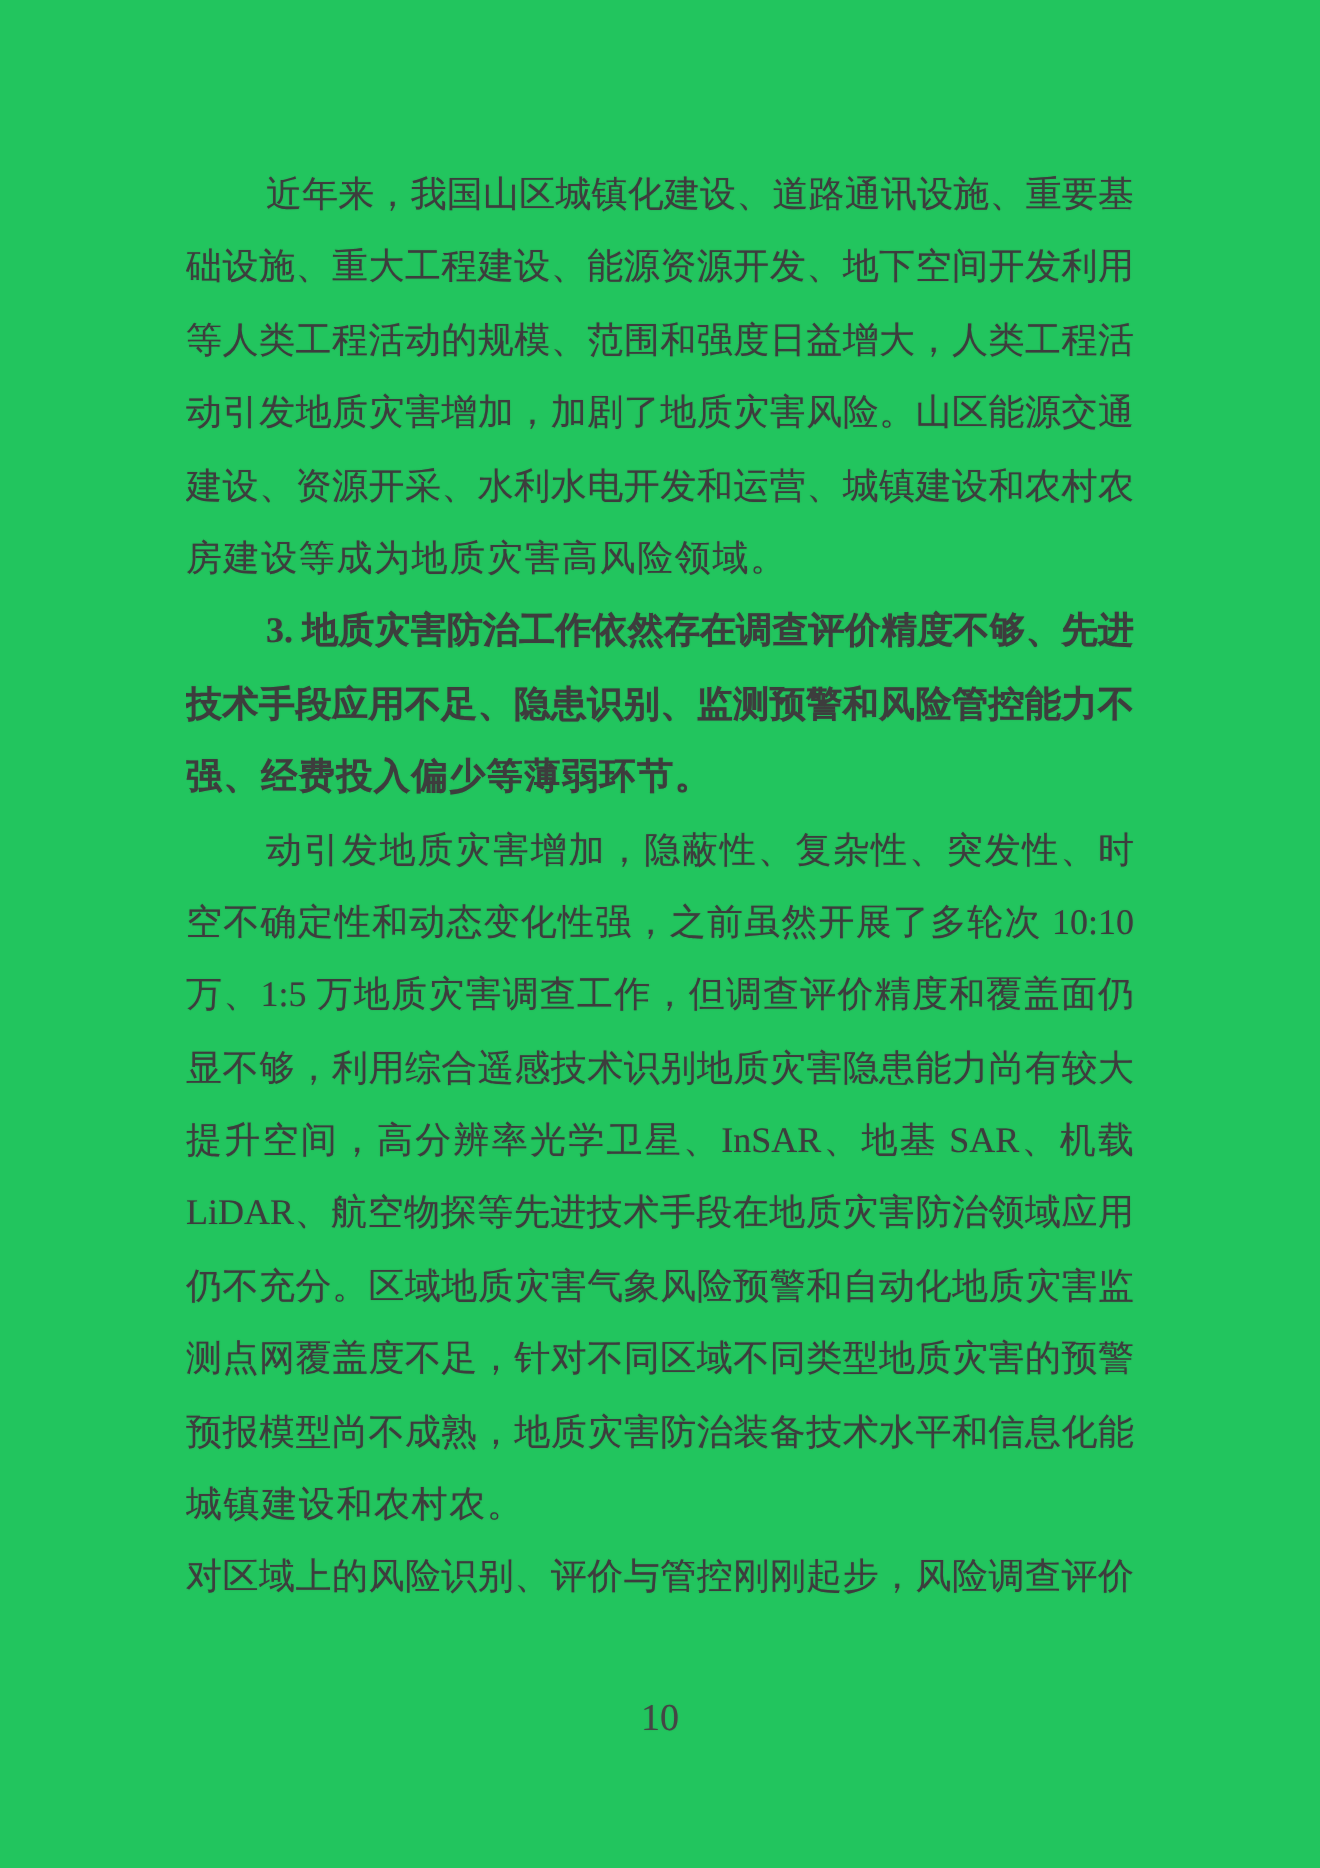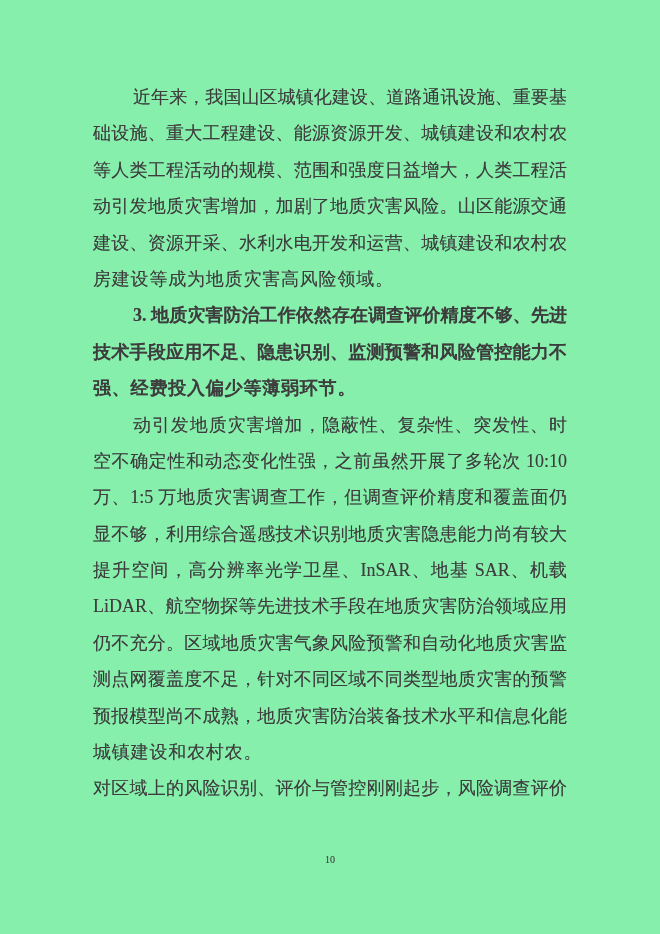--- a/index.html
+++ b/index.html
@@ -4,21 +4,21 @@
 <style>
   html, body {
     margin: 0;
     padding: 0;
     background: #ffffff;
   }
   .page {
     position: relative;
     width: 660px;
     height: 934px;
-    background: #86efac;
+    background: #22c55e;
     overflow: hidden;
     font-family: "Liberation Serif", "DejaVu Serif", serif;
   }
   .text-block {
     position: absolute;
     left: 93px;
     top: 79px;
     width: 474px;
   }
   .line {
@@ -41,33 +41,33 @@
   }
   .line.bold {
     font-weight: 700;
   }
   .page-number {
     position: absolute;
     left: 0;
     right: 0;
     top: 851px;
     text-align: center;
-    font-size: 10px;
+    font-size: 19px;
     line-height: 18px;
     color: #454545;
     text-shadow: 0 0 0.6px rgba(61, 61, 61, 0.4);
   }
 </style>
 </head>
 <body>
 
 <div class="page">
   <div class="text-block">
       <div class="line indent">近年来，我国山区城镇化建设、道路通讯设施、重要基</div>
-      <div class="line">础设施、重大工程建设、能源资源开发、城镇建设和农村农</div>
+      <div class="line">础设施、重大工程建设、能源资源开发、地下空间开发利用</div>
       <div class="line">等人类工程活动的规模、范围和强度日益增大，人类工程活</div>
       <div class="line">动引发地质灾害增加，加剧了地质灾害风险。山区能源交通</div>
       <div class="line">建设、资源开采、水利水电开发和运营、城镇建设和农村农</div>
       <div class="line end">房建设等成为地质灾害高风险领域。</div>
       <div class="line indent bold">3. 地质灾害防治工作依然存在调查评价精度不够、先进</div>
       <div class="line bold">技术手段应用不足、隐患识别、监测预警和风险管控能力不</div>
       <div class="line bold end">强、经费投入偏少等薄弱环节。</div>
       <div class="line indent">动引发地质灾害增加，隐蔽性、复杂性、突发性、时</div>
       <div class="line">空不确定性和动态变化性强，之前虽然开展了多轮次 10:10</div>
       <div class="line">万、1:5 万地质灾害调查工作，但调查评价精度和覆盖面仍</div>

